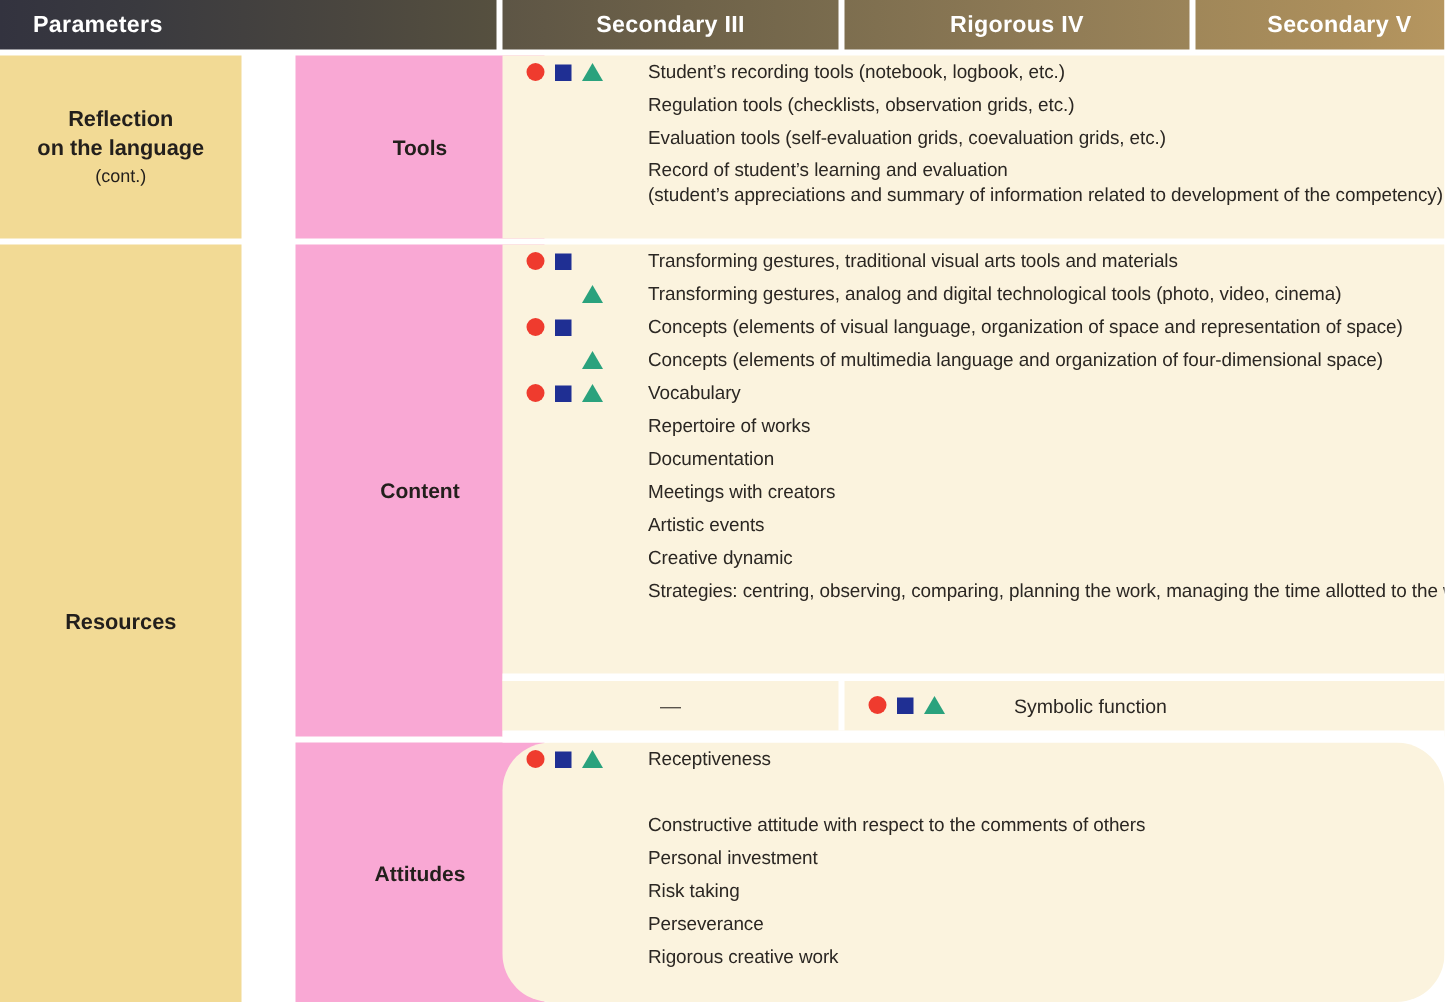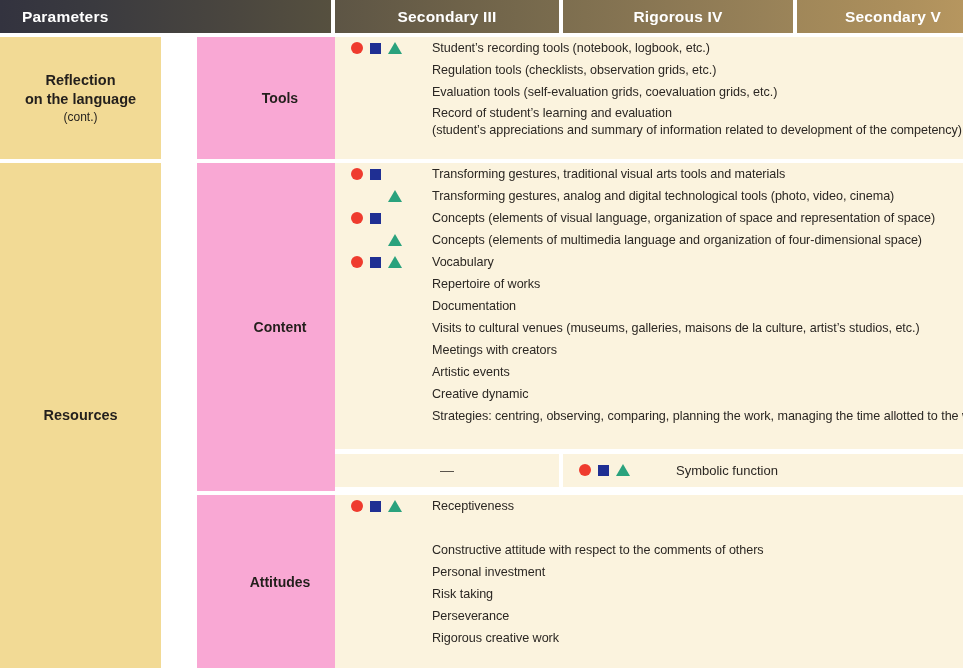--- a/index.html
+++ b/index.html
@@ -116,21 +116,21 @@
   
   .content-cell {
     position: absolute;
     background: #fbf3de;
     box-sizing: border-box;
   }
   .c-tools     { left: 335px; top: 37px;  width: 628px; height: 122px; }
   .c-content   { left: 335px; top: 163px; width: 628px; height: 328px; }
   .c-dash      { left: 335px; top: 453px; width: 224px; height: 34px; }
   .c-symbolic  { left: 563px; top: 453px; width: 400px; height: 34px; }
-  .c-attitudes { left: 335px; top: 495px; width: 628px; height: 173px; }
+  .c-attitudes { left: 335px; top: 495px; width: 628px; height: 173px; border-radius: 32px; }
 
   
   .c-dash, .c-symbolic { z-index: 3; }
   .c-content-inner { }
 
   
   .gutter {
     position: absolute;
     background: #ffffff;
     z-index: 4;
@@ -319,24 +319,20 @@
         <div class="item">
           <span class="marks"></span>
           <span class="itext">Repertoire of works</span>
         </div>
         <div class="item">
           <span class="marks"></span>
           <span class="itext">Documentation</span>
         </div>
         <div class="item">
           <span class="marks"></span>
-          <span class="itext">Visits to cultural venues (museums, galleries, maisons de la culture, artist’s studios, etc.)</span>
-        </div>
-        <div class="item">
-          <span class="marks"></span>
           <span class="itext">Meetings with creators</span>
         </div>
         <div class="item">
           <span class="marks"></span>
           <span class="itext">Artistic events</span>
         </div>
         <div class="item">
           <span class="marks"></span>
           <span class="itext">Creative dynamic</span>
         </div>

